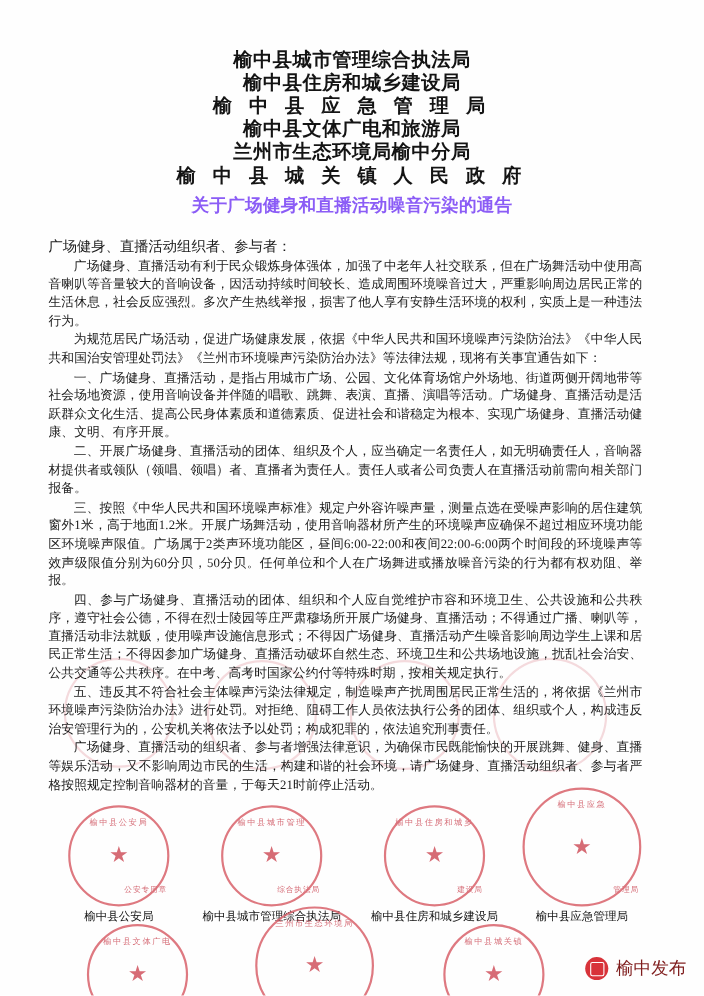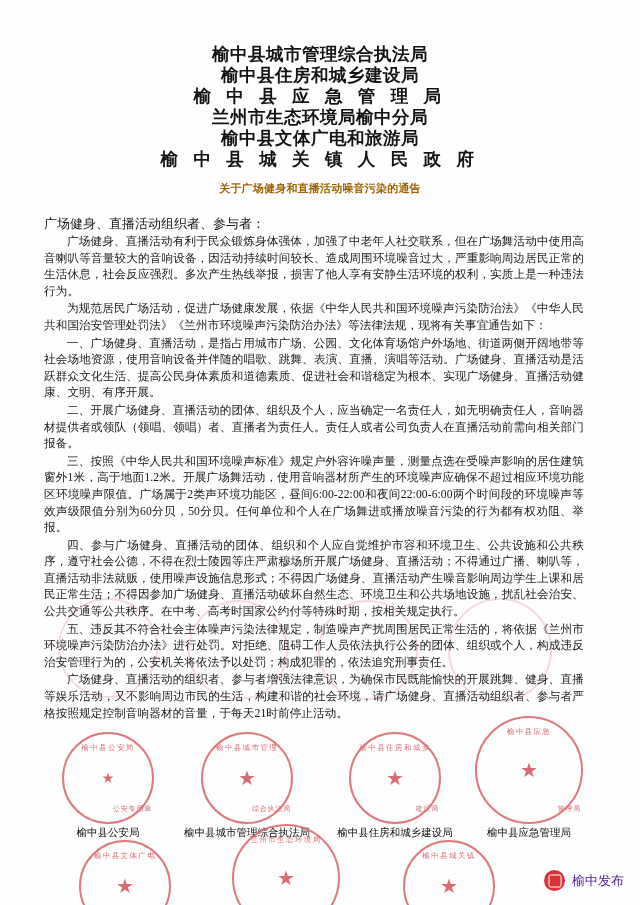--- a/index.html
+++ b/index.html
@@ -34,23 +34,23 @@
     color: #141414;
     letter-spacing: 0.5px;
     white-space: nowrap;
   }
   .agency.spaced {
     letter-spacing: 5.5px;
   }
   .doc-title {
     margin-top: 7px;
     font-weight: bold;
-    font-size: 11px;
+    font-size: 16px;
     line-height: 22px;
-    color: #a16207;
+    color: #8b5cf6;
     letter-spacing: 0.2px;
   }
   
   .body-wrap {
     padding: 16px 44px 0 44px;
     position: relative;
     z-index: 3;
   }
   .salutation {
     font-size: 13px;
@@ -165,62 +165,62 @@
     position: absolute;
     left: 50%;
     top: 50%;
     width: 11px;
     height: 11px;
     transform: translate(-50%,-50%);
     border: 1.6px solid #fff;
     border-radius: 2px;
   }
   .footer-badge .txt {
-    font-size: 13px;
-    color: #4c1d95;
+    font-size: 16px;
+    color: #7f1d1d;
     font-family: "Liberation Sans", sans-serif;
     white-space: nowrap;
   }
 </style>
 </head>
 <body>
 
 <div class="page">
 
   <div class="faint-stamp" style="left:58px; top:598px; width:96px; height:96px;"></div>
   <div class="faint-stamp" style="left:188px; top:600px; width:96px; height:96px;"></div>
   <div class="faint-stamp" style="left:318px; top:600px; width:96px; height:96px;"></div>
   <div class="faint-stamp" style="left:448px; top:598px; width:100px; height:100px;"></div>
 
   <div class="header">
     <div class="agency">榆中县城市管理综合执法局</div>
     <div class="agency">榆中县住房和城乡建设局</div>
     <div class="agency spaced">榆 中 县 应 急 管 理 局</div>
+    <div class="agency">榆中县文体广电和旅游局</div>
     <div class="agency">兰州市生态环境局榆中分局</div>
-    <div class="agency">榆中县文体广电和旅游局</div>
     <div class="agency spaced">榆 中 县 城 关 镇 人 民 政 府</div>
     <div class="doc-title">关于广场健身和直播活动噪音污染的通告</div>
   </div>
 
   <div class="body-wrap">
     <div class="salutation">广场健身、直播活动组织者、参与者：</div>
 
     <p class="para">广场健身、直播活动有利于民众锻炼身体强体，加强了中老年人社交联系，但在广场舞活动中使用高音喇叭等音量较大的音响设备，因活动持续时间较长、造成周围环境噪音过大，严重影响周边居民正常的生活休息，社会反应强烈。多次产生热线举报，损害了他人享有安静生活环境的权利，实质上是一种违法行为。</p>
     <p class="para">为规范居民广场活动，促进广场健康发展，依据《中华人民共和国环境噪声污染防治法》《中华人民共和国治安管理处罚法》《兰州市环境噪声污染防治办法》等法律法规，现将有关事宜通告如下：</p>
     <p class="para">一、广场健身、直播活动，是指占用城市广场、公园、文化体育场馆户外场地、街道两侧开阔地带等社会场地资源，使用音响设备并伴随的唱歌、跳舞、表演、直播、演唱等活动。广场健身、直播活动是活跃群众文化生活、提高公民身体素质和道德素质、促进社会和谐稳定为根本、实现广场健身、直播活动健康、文明、有序开展。</p>
     <p class="para">二、开展广场健身、直播活动的团体、组织及个人，应当确定一名责任人，如无明确责任人，音响器材提供者或领队（领唱、领唱）者、直播者为责任人。责任人或者公司负责人在直播活动前需向相关部门报备。</p>
     <p class="para">三、按照《中华人民共和国环境噪声标准》规定户外容许噪声量，测量点选在受噪声影响的居住建筑窗外1米，高于地面1.2米。开展广场舞活动，使用音响器材所产生的环境噪声应确保不超过相应环境功能区环境噪声限值。广场属于2类声环境功能区，昼间6:00-22:00和夜间22:00-6:00两个时间段的环境噪声等效声级限值分别为60分贝，50分贝。任何单位和个人在广场舞进或播放噪音污染的行为都有权劝阻、举报。</p>
     <p class="para">四、参与广场健身、直播活动的团体、组织和个人应自觉维护市容和环境卫生、公共设施和公共秩序，遵守社会公德，不得在烈士陵园等庄严肃穆场所开展广场健身、直播活动；不得通过广播、喇叭等，直播活动非法就贩，使用噪声设施信息形式；不得因广场健身、直播活动产生噪音影响周边学生上课和居民正常生活；不得因参加广场健身、直播活动破坏自然生态、环境卫生和公共场地设施，扰乱社会治安、公共交通等公共秩序。在中考、高考时国家公约付等特殊时期，按相关规定执行。</p>
     <p class="para">五、违反其不符合社会主体噪声污染法律规定，制造噪声产扰周围居民正常生活的，将依据《兰州市环境噪声污染防治办法》进行处罚。对拒绝、阻碍工作人员依法执行公务的团体、组织或个人，构成违反治安管理行为的，公安机关将依法予以处罚；构成犯罪的，依法追究刑事责任。</p>
     <p class="para">广场健身、直播活动的组织者、参与者增强法律意识，为确保市民既能愉快的开展跳舞、健身、直播等娱乐活动，又不影响周边市民的生活，构建和谐的社会环境，请广场健身、直播活动组织者、参与者严格按照规定控制音响器材的音量，于每天21时前停止活动。</p>
 
     <div class="seals">
 
       <div class="seal-row row1">
-        <div class="seal-item" style="left:0px; width:128px; height:112px;font-family:Liberation Mono, monospace;">
+        <div class="seal-item" style="left:0px; width:128px; height:112px;">
           <div class="stamp">
             <div class="arc-top">榆中县公安局</div>
             <div class="star">★</div>
             <div class="arc-bottom">公安专用章</div>
           </div>
           <div class="seal-label">榆中县公安局</div>
         </div>
         <div class="seal-item" style="left:122px; width:162px; height:112px;">
           <div class="stamp">
             <div class="arc-top">榆中县城市管理</div>

